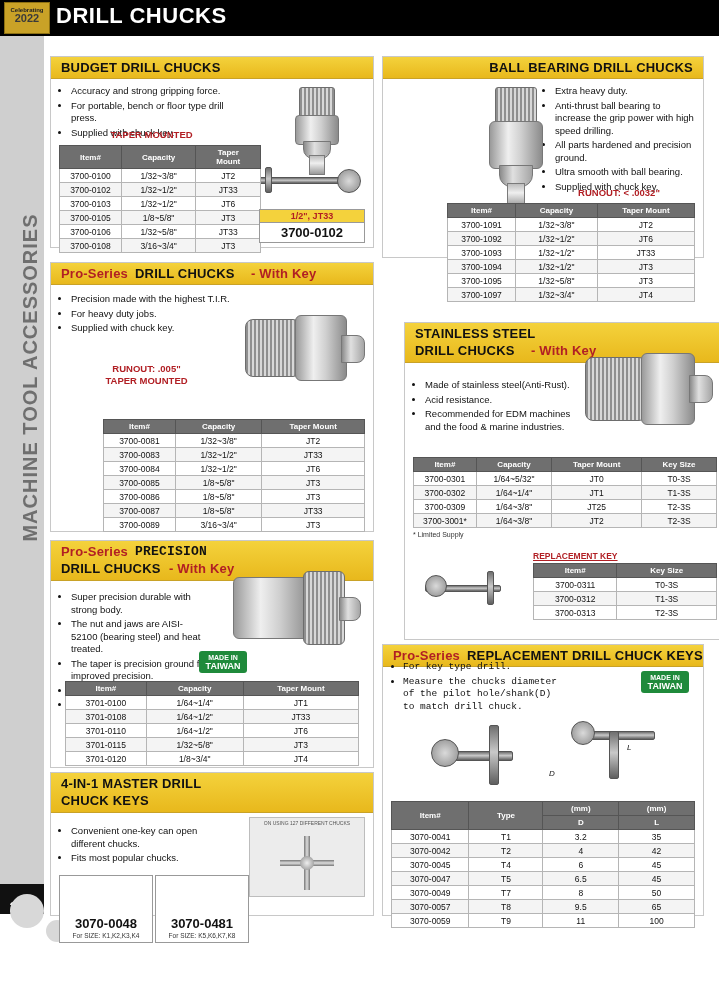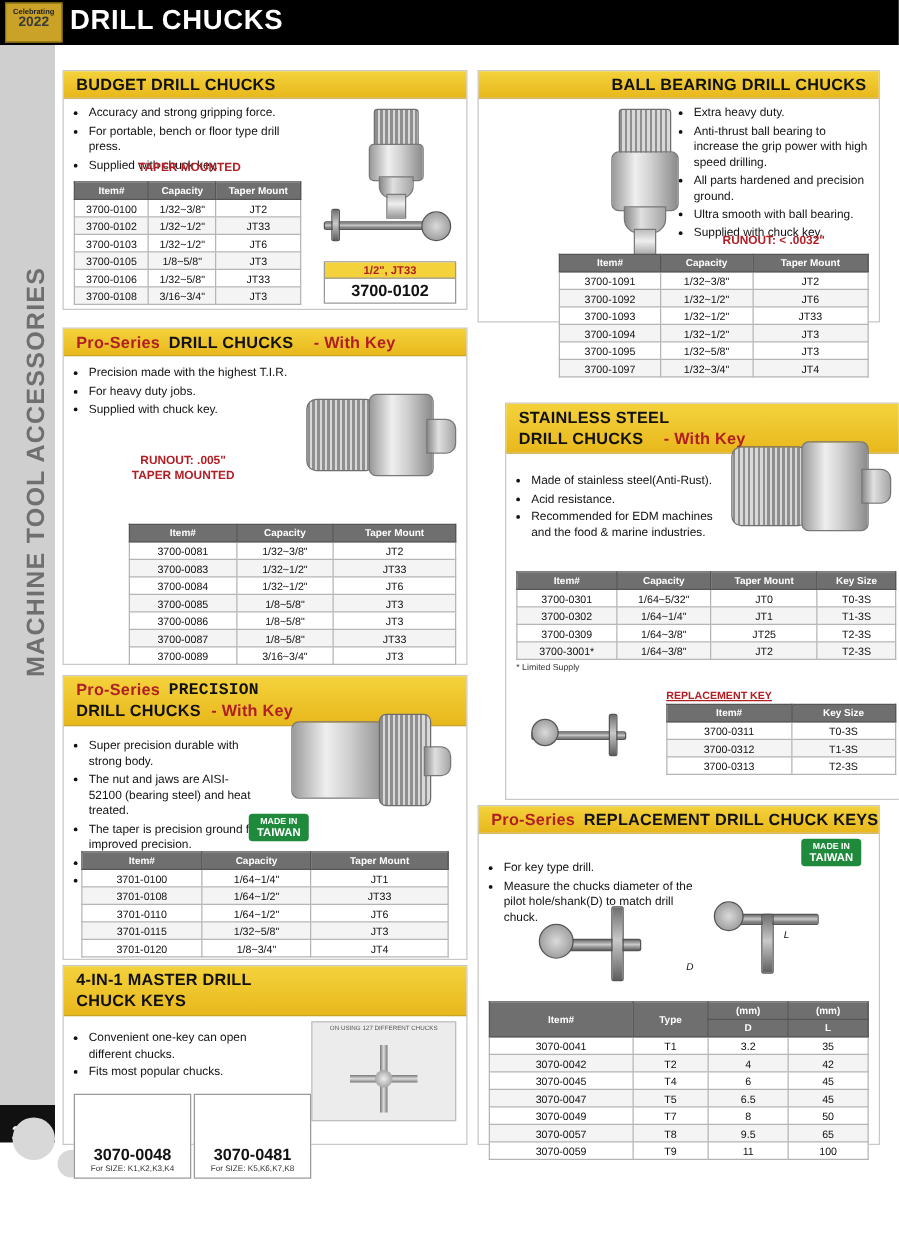--- a/index.html
+++ b/index.html
@@ -74,21 +74,21 @@
   .bullets{position:absolute;font-size:9.5px;line-height:12.5px;color:#111;}
   .bullets li{margin-bottom:2px;}
   ul{margin:0;padding-left:12px;}
 
   
   table.spec{
     border-collapse:collapse;font-size:8.5px;position:absolute;
   }
   table.spec th{
     background:#6f6f6f;color:#fff;font-weight:bold;font-size:8px;
-    border:1px solid #555;padding:2px 3px;text-align:center;
+    border:1px solid #555;padding:2px 20px;text-align:center;
   }
   table.spec td{
     border:1px solid #b5b5b5;padding:1.5px 3px;text-align:center;background:#fff;
     color:#111;
   }
   table.spec tr:nth-child(even) td{background:#f4f4f4;}
 
   .redlabel{position:absolute;color:#b11f24;font-size:9.5px;font-weight:bold;text-align:center;}
   .note{position:absolute;font-size:7px;color:#333;}
 
@@ -540,21 +540,21 @@
       </tbody>
     </table>
   </div>
 
   <div class="panel" style="left:382px;top:644px;width:320px;height:270px;">
     <div class="panel-head">
       <span class="ht red">Pro-Series</span>
       <span class="ht" style="left:84px;">REPLACEMENT DRILL CHUCK KEYS</span>
     </div>
 
-    <div class="bullets" style="left:8px;top:44px;width:175px;">
+    <div class="bullets" style="left:8px;top:16px;width:175px;font-family:Liberation Mono, monospace;">
       <ul>
         <li>For key type drill.</li>
         <li>Measure the chucks diameter of the pilot hole/shank(D) to match drill chuck.</li>
       </ul>
     </div>
 
     <div class="madein" style="left:258px;top:26px;">
       <span>MADE IN</span>
       <b>TAIWAN</b>
     </div>

